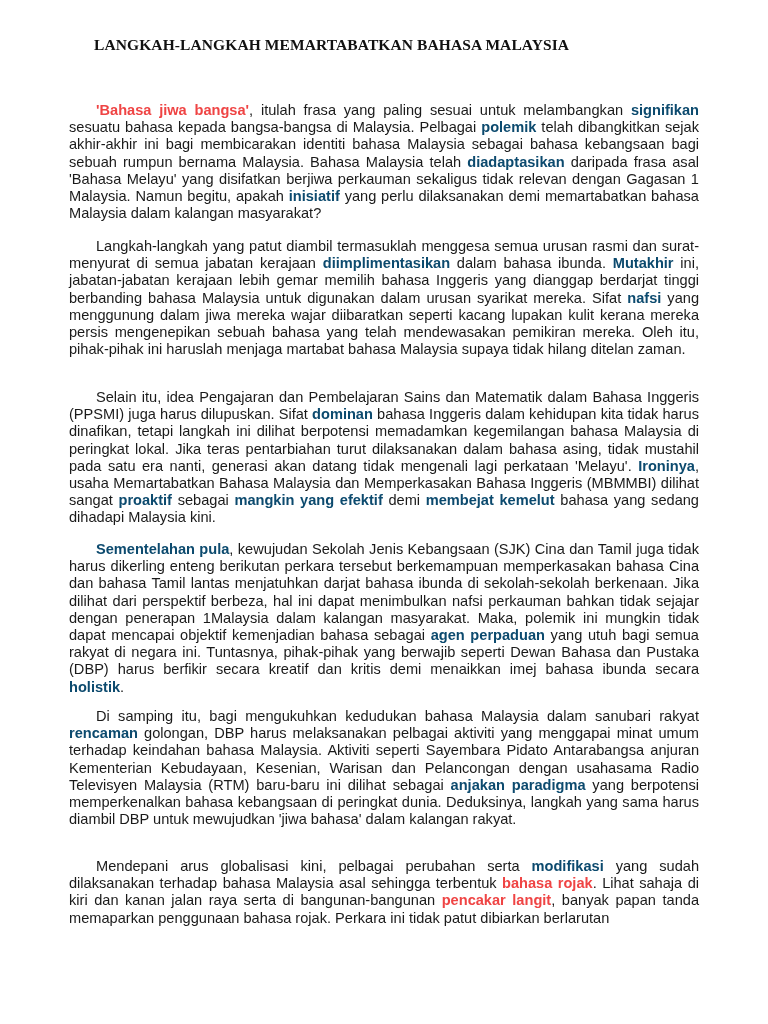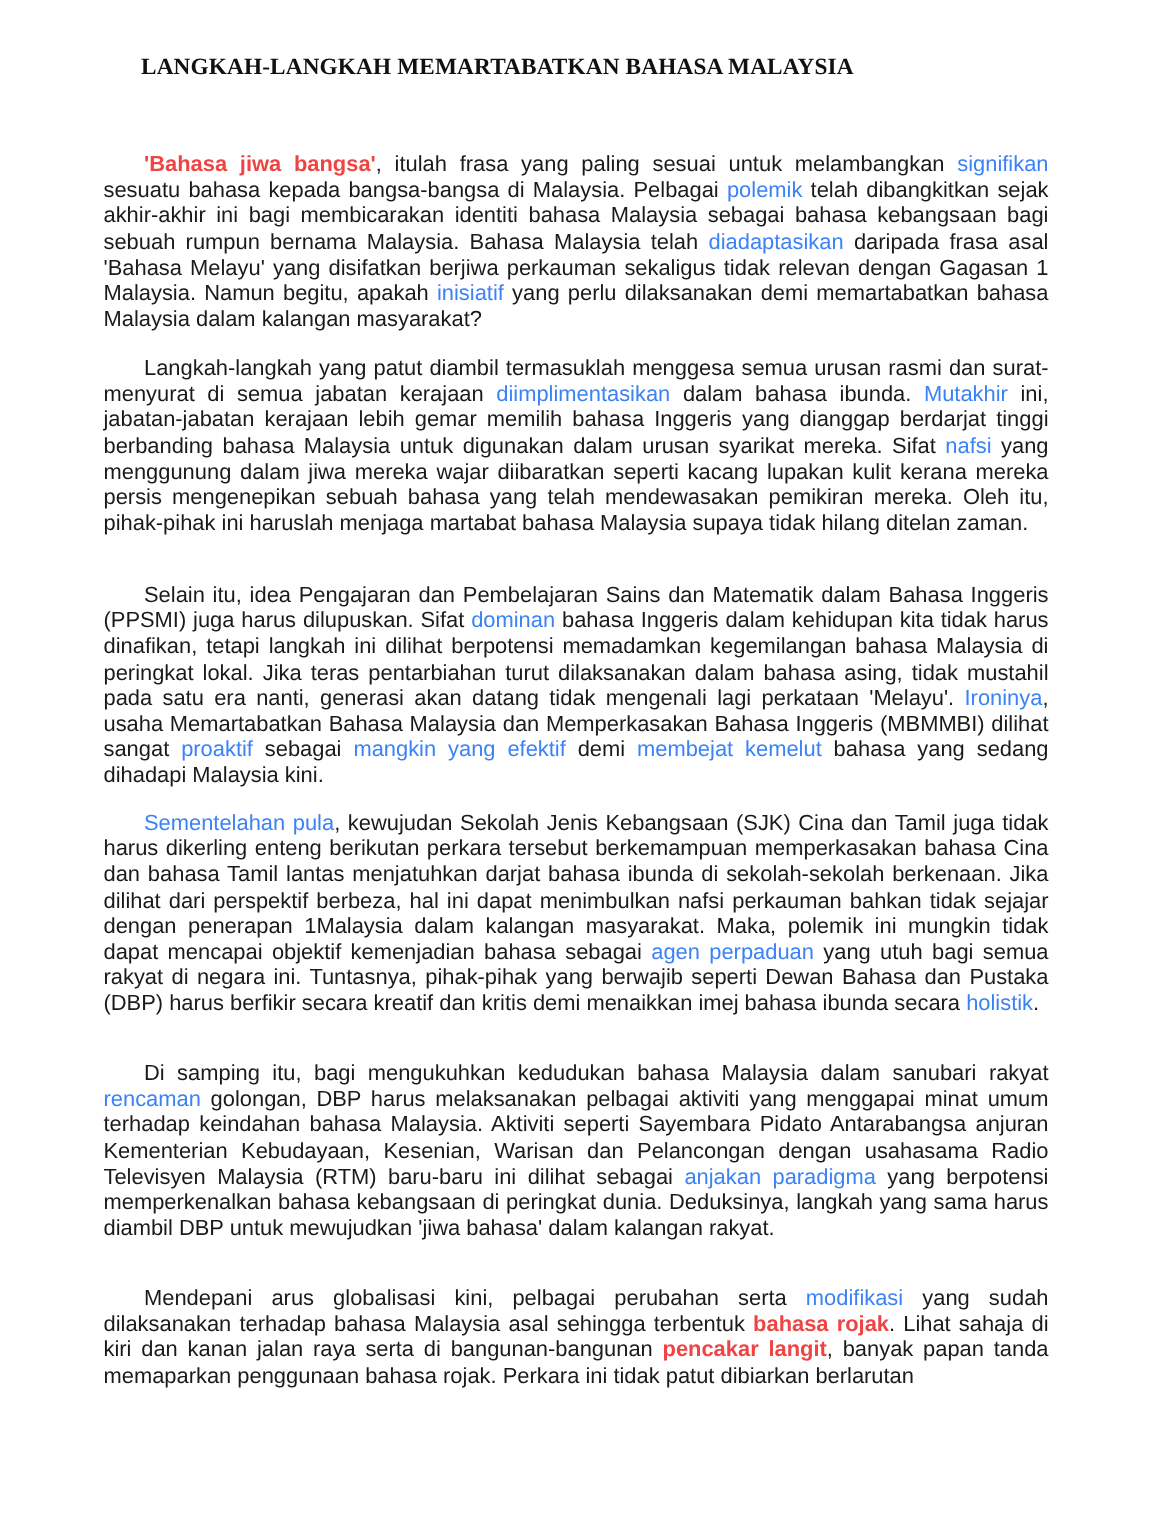--- a/index.html
+++ b/index.html
@@ -8,21 +8,21 @@
   .title {
     position:absolute; left:68px; top:36px;
     font-family:"Liberation Serif", serif; font-weight:bold; font-size:15.5px;
     color:#111; letter-spacing:0.1px;margin-left:26px;
   }
   .para {
     position:absolute; left:69px; width:630px;
     font-family:"Liberation Sans", sans-serif; font-size:14.6px; line-height:17.2px;
     color:#1a1a1a; text-align:justify; text-indent:27px;
   }
-  .para b { font-weight:normal; color:#3b82f6; }
+  .para b { font-weight:bold; color:#0c4a6e; }
   .para .hl { font-weight:bold; color:#ef4444; }
 </style>
 </head>
 <body>
 
 <div class="page">
   <div class="title">LANGKAH-LANGKAH MEMARTABATKAN BAHASA MALAYSIA</div>
 
   <div class="para" style="top:102px;"><span class="hl">'Bahasa jiwa bangsa'</span><span>, itulah frasa yang paling sesuai untuk melambangkan </span><b>signifikan</b><span> sesuatu bahasa kepada bangsa-bangsa di Malaysia. Pelbagai </span><b>polemik</b><span> telah dibangkitkan sejak akhir-akhir ini bagi membicarakan identiti bahasa Malaysia sebagai bahasa kebangsaan bagi sebuah rumpun bernama Malaysia. Bahasa Malaysia telah </span><b>diadaptasikan</b><span> daripada frasa asal 'Bahasa Melayu' yang disifatkan berjiwa perkauman sekaligus tidak relevan dengan Gagasan 1 Malaysia. Namun begitu, apakah </span><b>inisiatif</b><span> yang perlu dilaksanakan demi memartabatkan bahasa Malaysia dalam kalangan masyarakat?</span></div>
   <div class="para" style="top:238px;"><span>Langkah-langkah yang patut diambil termasuklah menggesa semua urusan rasmi dan surat-menyurat di semua jabatan kerajaan </span><b>diimplimentasikan</b><span> dalam bahasa ibunda. </span><b>Mutakhir</b><span> ini, jabatan-jabatan kerajaan lebih gemar memilih bahasa Inggeris yang dianggap berdarjat tinggi berbanding bahasa Malaysia untuk digunakan dalam urusan syarikat mereka. Sifat </span><b>nafsi</b><span> yang menggunung dalam jiwa mereka wajar diibaratkan seperti kacang lupakan kulit kerana mereka persis mengenepikan sebuah bahasa yang telah mendewasakan pemikiran mereka. Oleh itu, pihak-pihak ini haruslah menjaga martabat bahasa Malaysia supaya tidak hilang ditelan zaman.</span></div>

